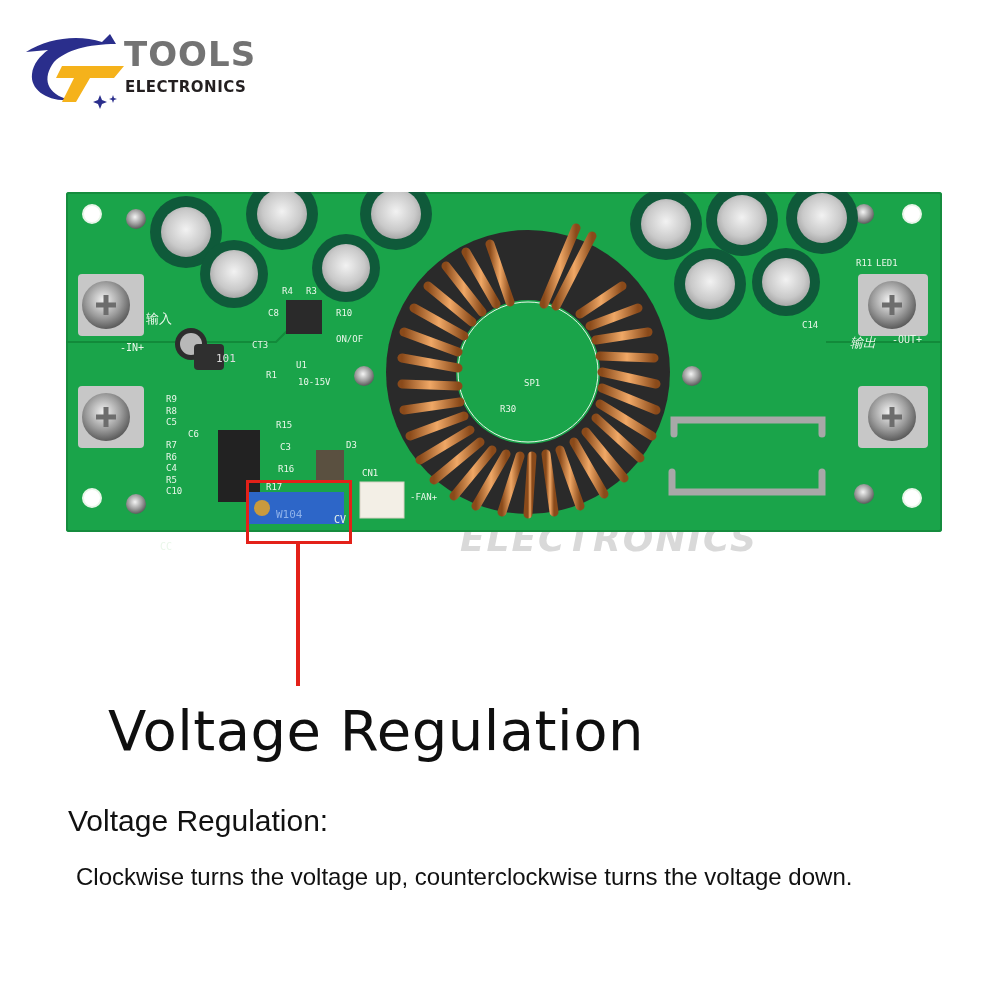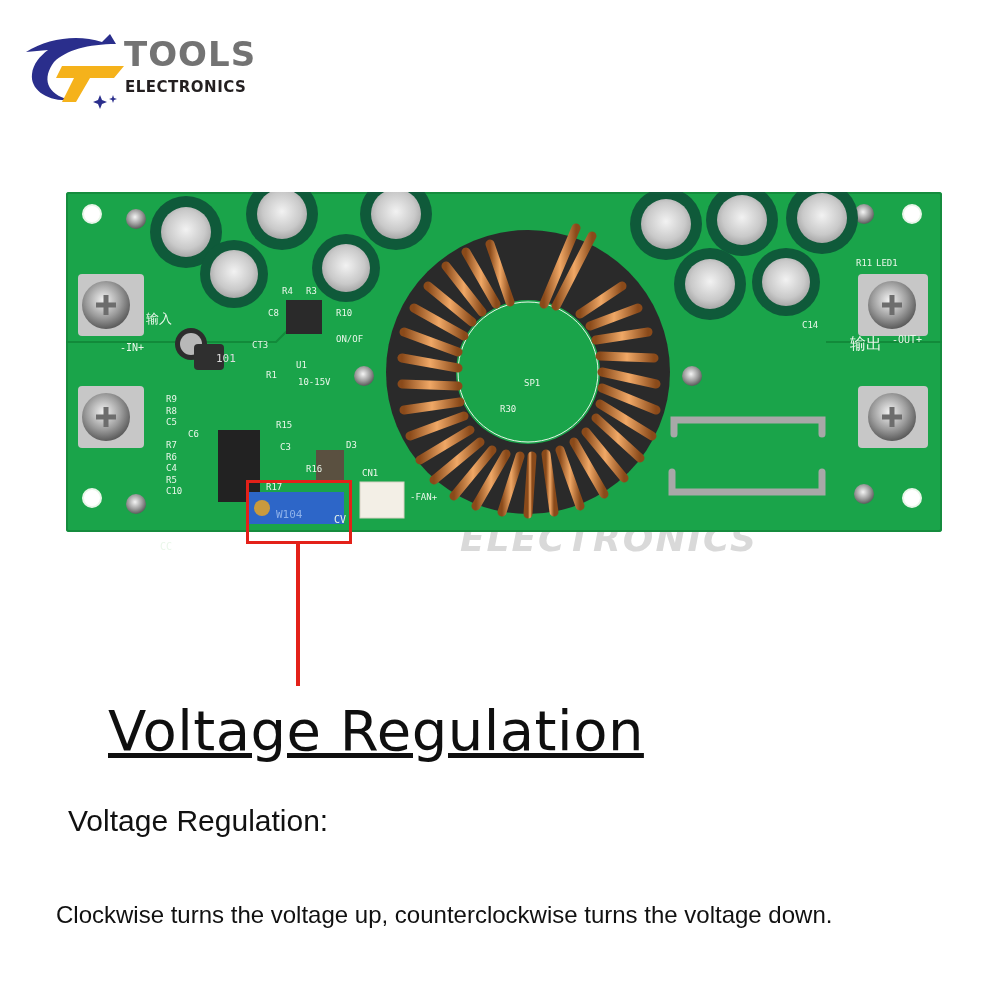--- a/index.html
+++ b/index.html
@@ -21,23 +21,23 @@
     .board { left: 66px; top: 192px; width: 876px; height: 340px; background: #1aa44a; border-radius: 3px; box-shadow: inset 0 0 0 2px #158c3e; }
     .board-svg { left: 0; top: 0; }
 
     .pcb-label { font-family: "DejaVu Sans Mono", monospace; font-size: 9px; color: #eaf7ea; position: absolute; }
 
     
     .highlight { left: 246px; top: 480px; width: 106px; height: 64px; border: 3px solid #e32119; box-sizing: border-box; }
     .pointer { left: 296px; top: 544px; width: 4px; height: 142px; background: #e32119; }
 
     
-    .big-title { left: 108px; top: 698px; font-size: 56px; color: #0f0f0f; font-family: "DejaVu Sans", sans-serif; letter-spacing: 0.5px; text-decoration: underline; }
+    .big-title { left: 108px; top: 698px; font-size: 56px; color: #0f0f0f; font-family: "DejaVu Sans", sans-serif; letter-spacing: 0.5px; }
     .subtitle { left: 68px; top: 804px; font-size: 30px; color: #111; font-family: "Liberation Sans", sans-serif; }
-    .desc { left: 56px; top: 856px; width: 880px; font-size: 24px; line-height: 42px; color: #111; font-family: "Liberation Sans", sans-serif; margin-top: 38px; }
+    .desc { left: 76px; top: 856px; width: 880px; font-size: 24px; line-height: 42px; color: #111; font-family: "Liberation Sans", sans-serif; }
   </style>
 </head>
 <body>
 
 <div class="abs logo">
   <svg width="110" height="90" viewBox="0 0 110 90">
     <path d="M8 32 C30 18, 60 14, 84 22 L92 14 L98 24 C70 24, 48 30, 36 42 C24 58, 28 74, 52 80 C30 82, 12 70, 14 54 C15 44, 22 36, 30 30 Z" fill="#2a2e8c"></path>
     <path d="M44 46 L106 46 L96 58 L72 58 L58 82 L44 82 L56 58 L38 58 Z" fill="#f5b21b"></path>
     <path d="M80 80 l2 -5 l2 5 l5 2 l-5 2 l-2 5 l-2 -5 l-5 -2 Z" fill="#2a2e8c"></path>
     <path d="M94 78 l1 -3 l1 3 l3 1 l-3 1 l-1 3 l-1 -3 l-3 -1 Z" fill="#2a2e8c"></path>
@@ -176,35 +176,35 @@
     </g>
 
     <rect x="294" y="290" width="44" height="36" fill="#f3efe6" stroke="#d8d2c4"></rect>
 
     <rect x="182" y="300" width="96" height="32" fill="#2d66c8"></rect>
     <circle cx="196" cy="316" r="8" fill="#c99a3e"></circle>
   </svg>
 
   <span class="pcb-label" style="left:80px;top:118px;font-size:13px;">输入</span>
   <span class="pcb-label" style="left:54px;top:150px;font-size:10px;">-IN+</span>
-  <span class="pcb-label" style="left:784px;top:142px;font-size:16px;">输出</span>
+  <span class="pcb-label" style="left:784px;top:142px;font-size:13px;font-style:italic;">输出</span>
   <span class="pcb-label" style="left:826px;top:142px;font-size:10px;">-OUT+</span>
   <span class="pcb-label" style="left:270px;top:142px;">ON/OF</span>
   <span class="pcb-label" style="left:230px;top:168px;text-align:right;">U1</span>
   <span class="pcb-label" style="left:232px;top:185px;">10-15V</span>
   <span class="pcb-label" style="left:150px;top:160px;font-size:11px;color:#ddd;">101</span>
   <span class="pcb-label" style="left:200px;top:178px;">R1</span>
   <span class="pcb-label" style="left:186px;top:148px;">CT3</span>
   <span class="pcb-label" style="left:216px;top:94px;">R4</span>
   <span class="pcb-label" style="left:240px;top:94px;">R3</span>
   <span class="pcb-label" style="left:202px;top:116px;">C8</span>
   <span class="pcb-label" style="left:258px;top:116px;padding-left:12px;">R10</span>
   <span class="pcb-label" style="left:210px;top:228px;">R15</span>
   <span class="pcb-label" style="left:214px;top:250px;">C3</span>
-  <span class="pcb-label" style="left:212px;top:272px;margin-left:28px;">R16</span>
+  <span class="pcb-label" style="left:212px;top:272px;">R16</span>
   <span class="pcb-label" style="left:200px;top:290px;">R17</span>
   <span class="pcb-label" style="left:280px;top:248px;">D3</span>
   <span class="pcb-label" style="left:296px;top:276px;">CN1</span>
   <span class="pcb-label" style="left:344px;top:300px;">-FAN+</span>
   <span class="pcb-label" style="left:458px;top:186px;">SP1</span>
   <span class="pcb-label" style="left:434px;top:212px;">R30</span>
   <span class="pcb-label" style="left:790px;top:66px;">R11</span>
   <span class="pcb-label" style="left:810px;top:66px;">LED1</span>
   <span class="pcb-label" style="left:736px;top:128px;">C14</span>
   <span class="pcb-label" style="left:94px;top:322px;font-size:10px;margin-top:27px;">CC</span>

